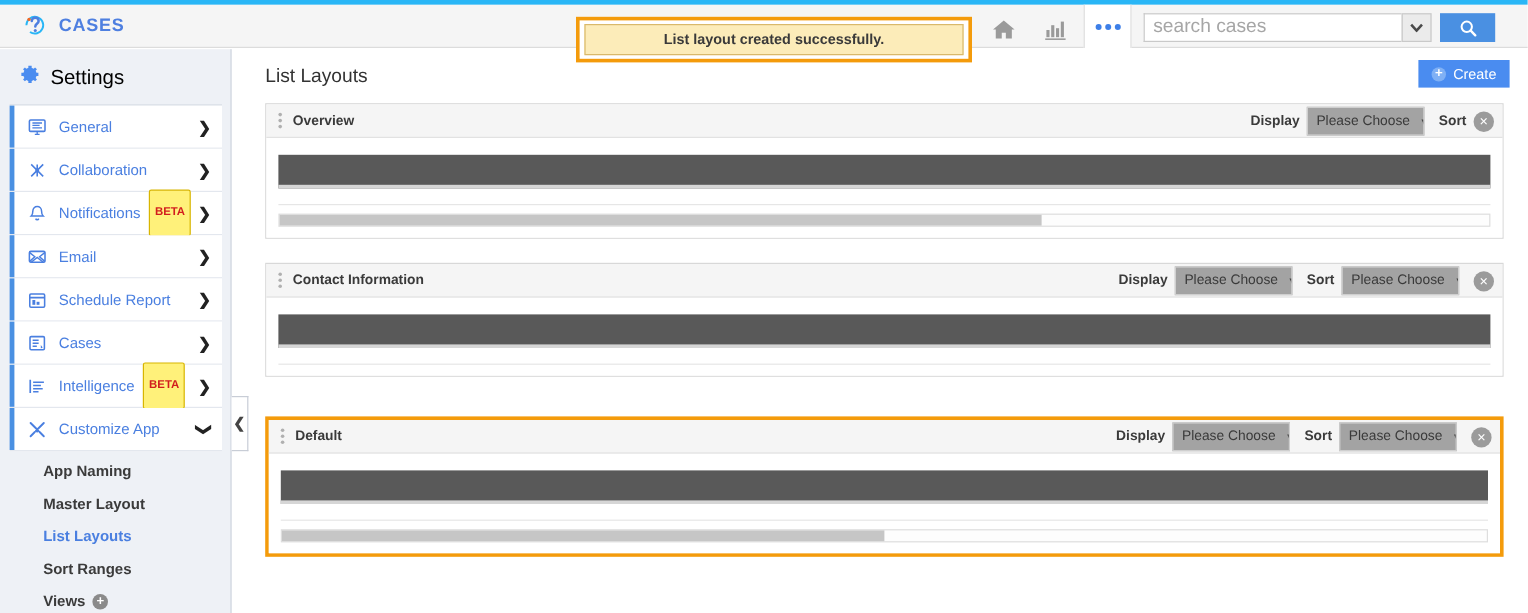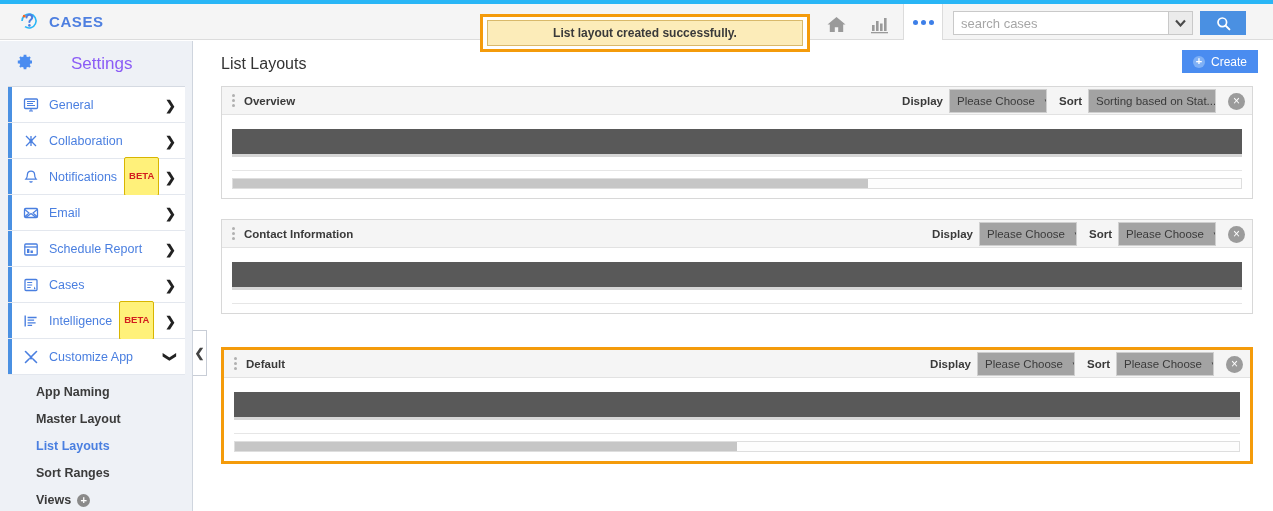--- a/index.html
+++ b/index.html
@@ -56,21 +56,21 @@
     background: #3d7fe8; display: block;
   }
 
   #search-wrap {
     position: absolute; left: 953px; top: 7px;
     display: flex; height: 24px;
   }
   #search-input {
     width: 215px; height: 24px;
     border: 1px solid #c9c9c9; border-right: none;
-    background: #fff; font-size: 13px; color: #333;
+    background: #fff; font-size: 16px; color: #333;
     padding: 0 7px; outline: none;
     font-family: "Liberation Sans", sans-serif;
   }
   #search-input::placeholder { color: #a6a6a6; }
   #search-caret {
     width: 25px; height: 24px;
     border: 1px solid #c9c9c9;
     background: #ebebeb;
     display: flex; align-items: center; justify-content: center;
     cursor: pointer;
@@ -102,21 +102,21 @@
   #sidebar {
     position: absolute; left: 0; top: 41px;
     width: 193px; height: 470px;
     background: #eef1f6;
     border-right: 1px solid #cfd5de;
   }
   #settings-head {
     display: flex; align-items: center; gap: 8px;
     padding: 11px 0 10px 14px;
   }
-  #settings-head .title { font-size: 17px; color: #8b5cf6; margin-left: 29px; }
+  #settings-head .title { font-size: 17px; color: #000000; }
 
   .nav-list { border-top: 1px solid #d5dae2; margin: 0 7px 0 8px; }
   .nav-item {
     position: relative;
     height: 36px; background: #fff;
     border-bottom: 1px solid #e3e7ee;
     display: flex; align-items: center;
     padding-left: 14px; cursor: pointer;
   }
   .nav-item::before {
@@ -476,24 +476,20 @@
           <i></i>
         </span>
       <span class="card-name">Overview</span>
       <div class="card-controls">
         <span class="ctrl-label">Display</span>
         <div class="ctrl-select" style="width:98px;">
           <span>Please Choose</span>
           <span class="car">▼</span>
         </div>
         <span class="ctrl-label">Sort</span>
-        <div class="ctrl-select" style="width:128px;">
-          <span>Sorting based on Stat...</span>
-
-        </div>
         <span class="remove-btn">×</span>
       </div>
     </div>
     <div class="card-body">
       <div class="grid-head">
         <div class="gh-cell" style="width:228px">Case #</div>
         <div class="gh-cell" style="width:226px">Status</div>
         <div class="gh-cell" style="width:227px">Type</div>
         <div class="gh-cell" style="width:227px">Priority</div>
         <div class="gh-cell no-border" style="flex:1">Assigned To</div>

